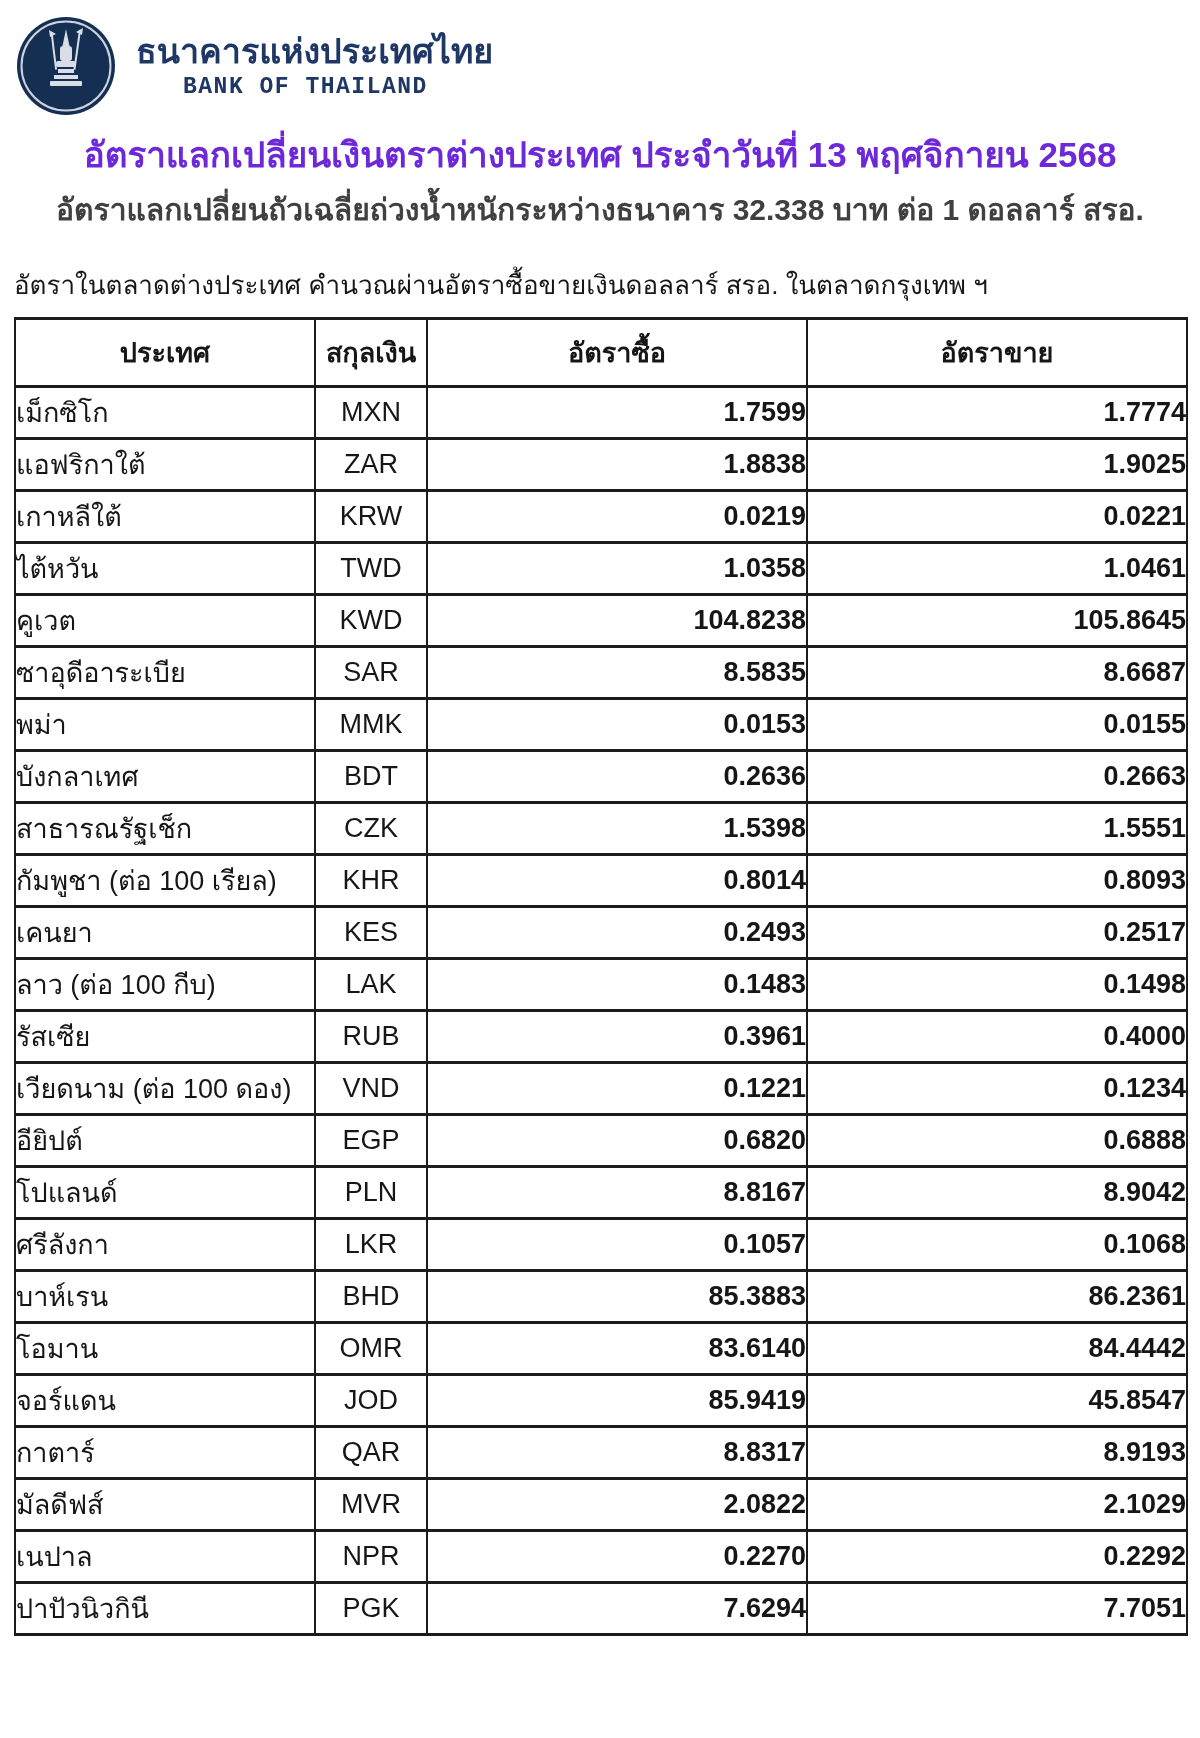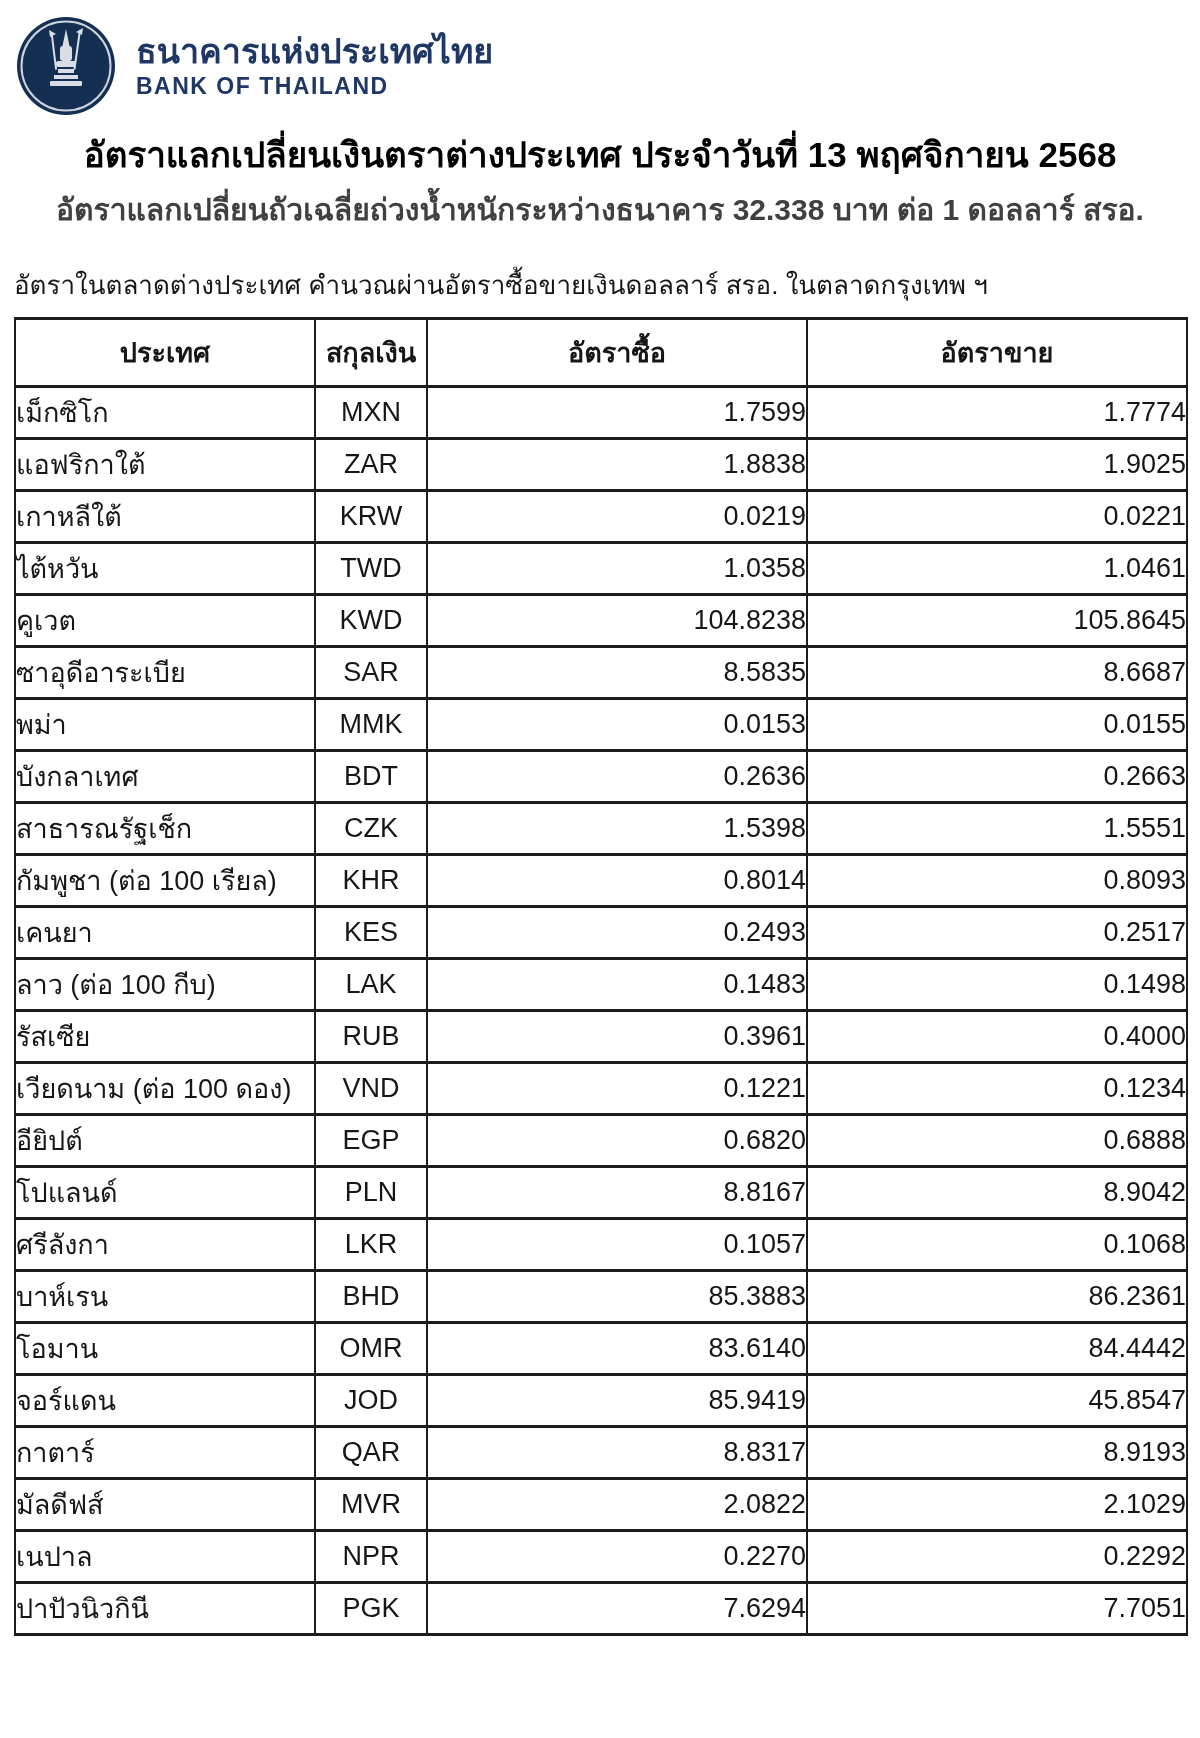--- a/index.html
+++ b/index.html
@@ -23,33 +23,34 @@
   }
   .seal { width: 100px; height: 100px; flex: 0 0 auto; }
   .logo-text { display: flex; flex-direction: column; justify-content: center; }
   .logo-text .thai {
     font-size: 34px;
     font-weight: 700;
     color: #1e3765;
     line-height: 1.15;
   }
   .logo-text .eng {
-    font-family: Liberation Sans, sans-serif;
+    font-family: Liberation Mono, monospace;
     font-size: 23px;
     font-weight: 700;
     color: #1e3765;
     letter-spacing: 1.5px;
     margin-top: 2px;
+    margin-left: 47px;
   }
   
   .title {
     text-align: center;
     font-size: 35px;
     font-weight: 700;
-    color: #000000;
+    color: #6d28d9;
     margin-top: 24px;
     line-height: 1.2;
   }
   .subtitle {
     text-align: center;
     font-size: 30px;
     font-weight: 600;
     color: #404040;
     margin-top: 16px;
     line-height: 1.2;
@@ -83,21 +84,21 @@
     overflow: hidden;
     white-space: nowrap;
   }
   table.rates th {
     font-weight: 600;
     text-align: center;
     height: 68px;
   }
   td.cell-country { text-align: left;  padding-left: 18px;  font-weight: 500; margin-left: 8px; }
   td.cell-code    { text-align: center; font-weight: 500; }
-  td.cell-buy, td.cell-sell { text-align: right; padding-right: 22px; font-weight: 400; }
+  td.cell-buy, td.cell-sell { text-align: right; padding-right: 22px; font-weight: 700; }
 </style>
 </head>
 <body>
 
 <div class="page">
 
   <div class="logo-row">
     <svg class="seal" viewBox="0 0 100 100" aria-hidden="true">
       <circle cx="50" cy="50" r="49" fill="#142f52"></circle>
       <circle cx="50" cy="50" r="44.5" fill="none" stroke="#cdd4df" stroke-width="2"></circle>

